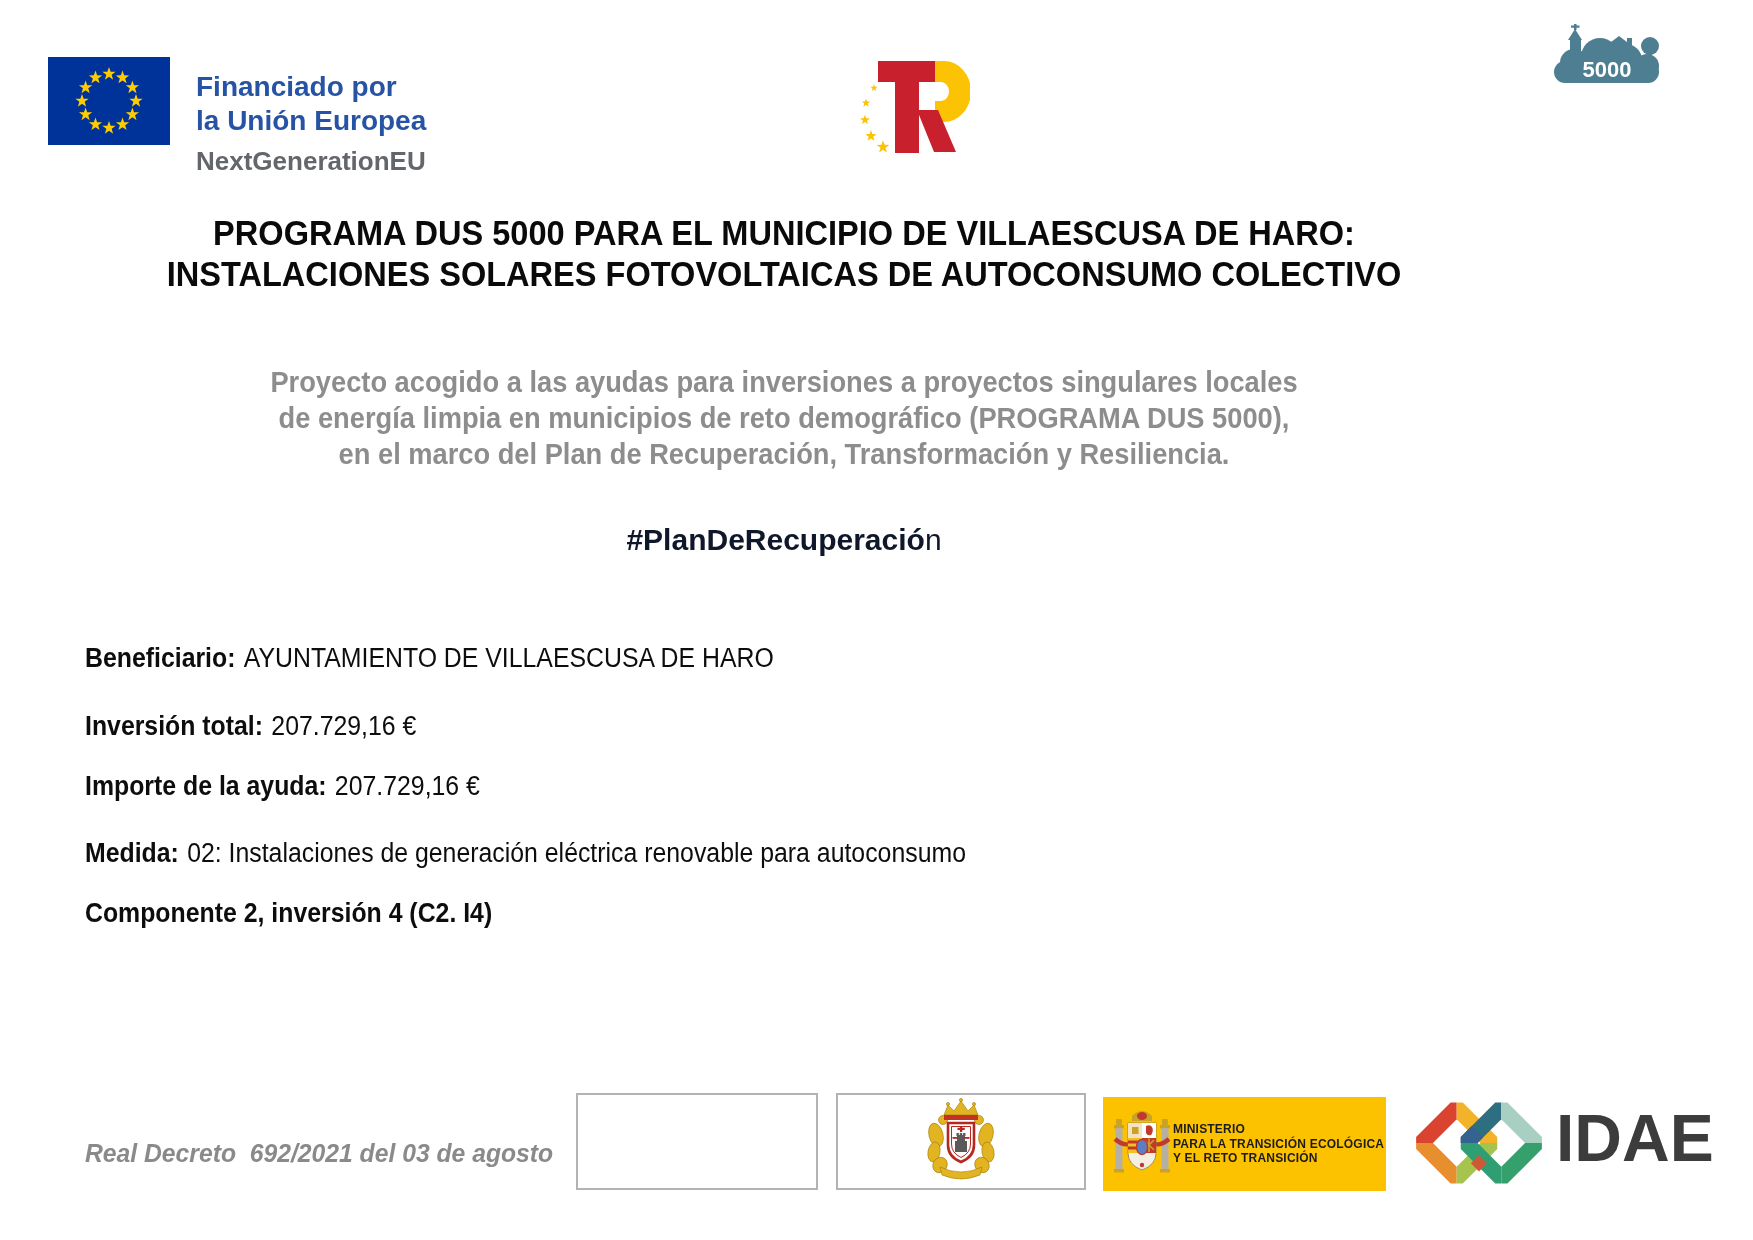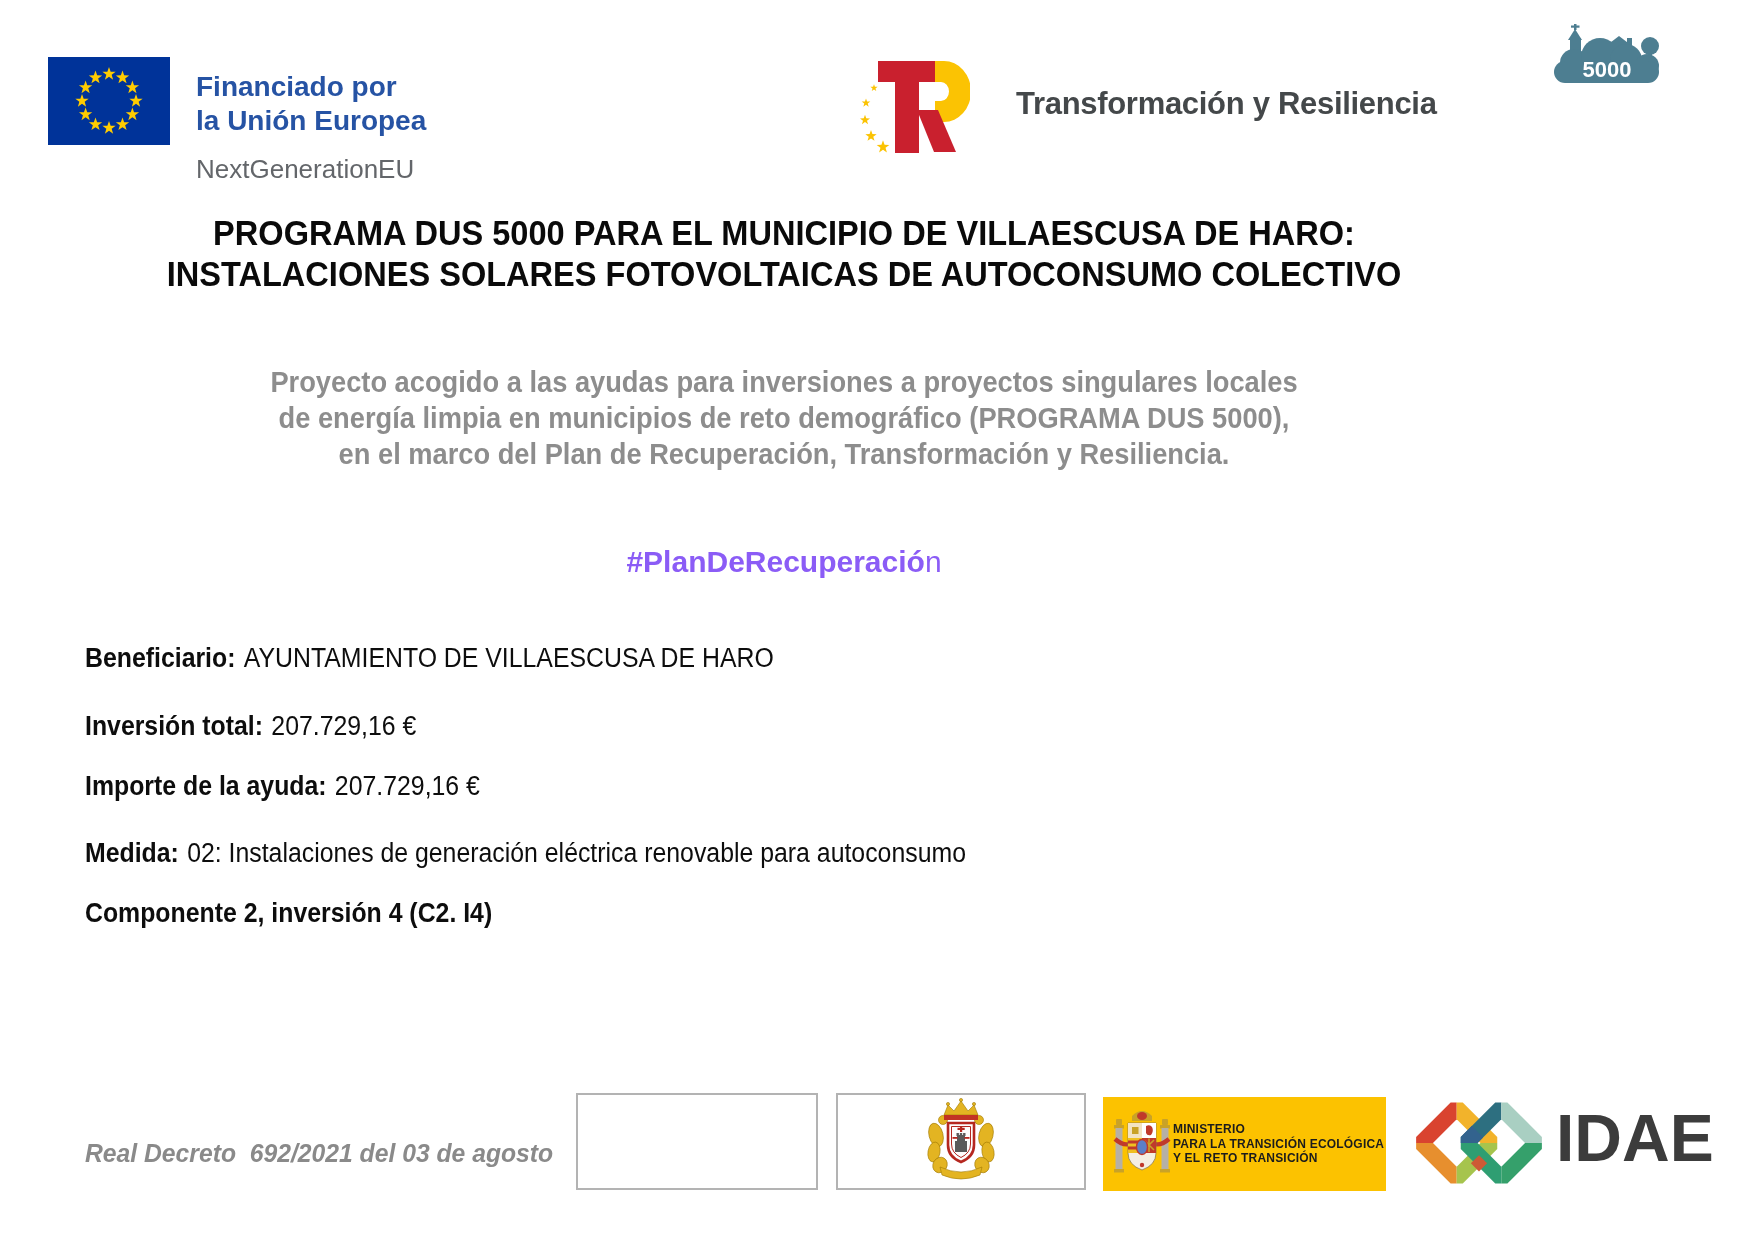--- a/index.html
+++ b/index.html
@@ -4,37 +4,37 @@
 <style>
   * { margin:0; padding:0; box-sizing:border-box; }
   html,body { background:#ffffff; }
   body { font-family:"Liberation Sans","DejaVu Sans",sans-serif; }
   .page { position:relative; width:1753px; height:1240px; background:#fff; overflow:hidden; }
 
   
   .eu-flag { position:absolute; left:48px; top:57px; }
   .eu-text { position:absolute; left:196px; top:70px; line-height:34px; }
   .eu-text .l1,.eu-text .l2 { font-size:28px; font-weight:bold; color:#2653a4; }
-  .eu-text .l3 { font-size:26px; color:#63666a; margin-top:14px; }
+  .eu-text .l3 { font-size:26px; color:#63666a; margin-top:6px;font-weight:bold; }
 
   .tr-logo { position:absolute; left:858px; top:60px; }
   .prtr-text { position:absolute; left:1016px; top:84px; font-size:31px; font-weight:bold;
                color:#44484a; line-height:39px; letter-spacing:-0.3px; }
 
   .dus-cloud { position:absolute; left:1550px; top:24px; }
   .dus-word { position:absolute; left:1490px; top:64px; font-size:100px; font-weight:bold;
               color:#141414; letter-spacing:-4px; }
 
   
   .center-col { position:absolute; left:0; top:0; width:1568px; text-align:center; }
   .title { position:absolute; top:212px; width:100%; font-size:35px; font-weight:bold; color:#0a0a0a;
            line-height:41px; transform:scaleX(0.93); transform-origin:center top; }
   .subtitle { position:absolute; top:364px; width:100%; font-size:29px; font-weight:bold; color:#8d8d8d;
               line-height:36px; transform:scaleX(0.94); transform-origin:center top; }
-  .hashtag { position:absolute; top:545px; width:100%; font-size:30px; font-weight:bold; color:#8b5cf6; }
+  .hashtag { position:absolute; top:523px; width:100%; font-size:30px; font-weight:bold; color:#0f172a; }
   .hashtag .tail { font-weight:normal; }
 
   
   .detail-row { position:absolute; left:85px; font-size:27px; color:#0d0d0d; white-space:nowrap;
                 transform:scaleX(0.92); transform-origin:left top; }
   .detail-row .dlabel { font-weight:bold; margin-right:9px; }
   .detail-row .dvalue { font-weight:normal; }
   .row-0 { top:643px; } .row-1 { top:711px; } .row-2 { top:771px; }
   .row-3 { top:838px; } .row-4 { top:898px; }
 
@@ -91,21 +91,20 @@
     <rect x="20" y="1" width="57" height="21" fill="#c9202e"></rect>
     <rect x="37" y="1" width="24" height="92" fill="#c9202e"></rect>
     <path d="M59,50 L80,50 L98,92 L76,92 Z" fill="#c9202e"></path>
     <use href="#tstar" x="16" y="28" transform="translate(16,28) scale(0.55) translate(-16,-28)"></use>
     <use href="#tstar" x="8" y="43" transform="translate(8,43) scale(0.65) translate(-8,-43)"></use>
     <use href="#tstar" x="7" y="60" transform="translate(7,60) scale(0.75) translate(-7,-60)"></use>
     <use href="#tstar" x="13" y="76" transform="translate(13,76) scale(0.85) translate(-13,-76)"></use>
     <use href="#tstar" x="25" y="87" transform="translate(25,87) scale(0.95) translate(-25,-87)"></use>
   </svg>
   <div class="prtr-text">
-    <div>Transformación y Resiliencia</div>
   </div>
 
   <svg class="dus-cloud" width="112" height="62" viewBox="0 0 112 62">
     <g fill="#4d7e91">
       <rect x="24" y="0" width="2.5" height="6"></rect>
         <rect x="21" y="1.5" width="8.5" height="2.2"></rect>
       <path d="M18,16 L25,5 L32,16 Z"></path>
         <rect x="20" y="14" width="11" height="26"></rect>
       <path d="M52,25 L69,12 L86,25 Z"></path>
         <rect x="56" y="23" width="26" height="17"></rect>

